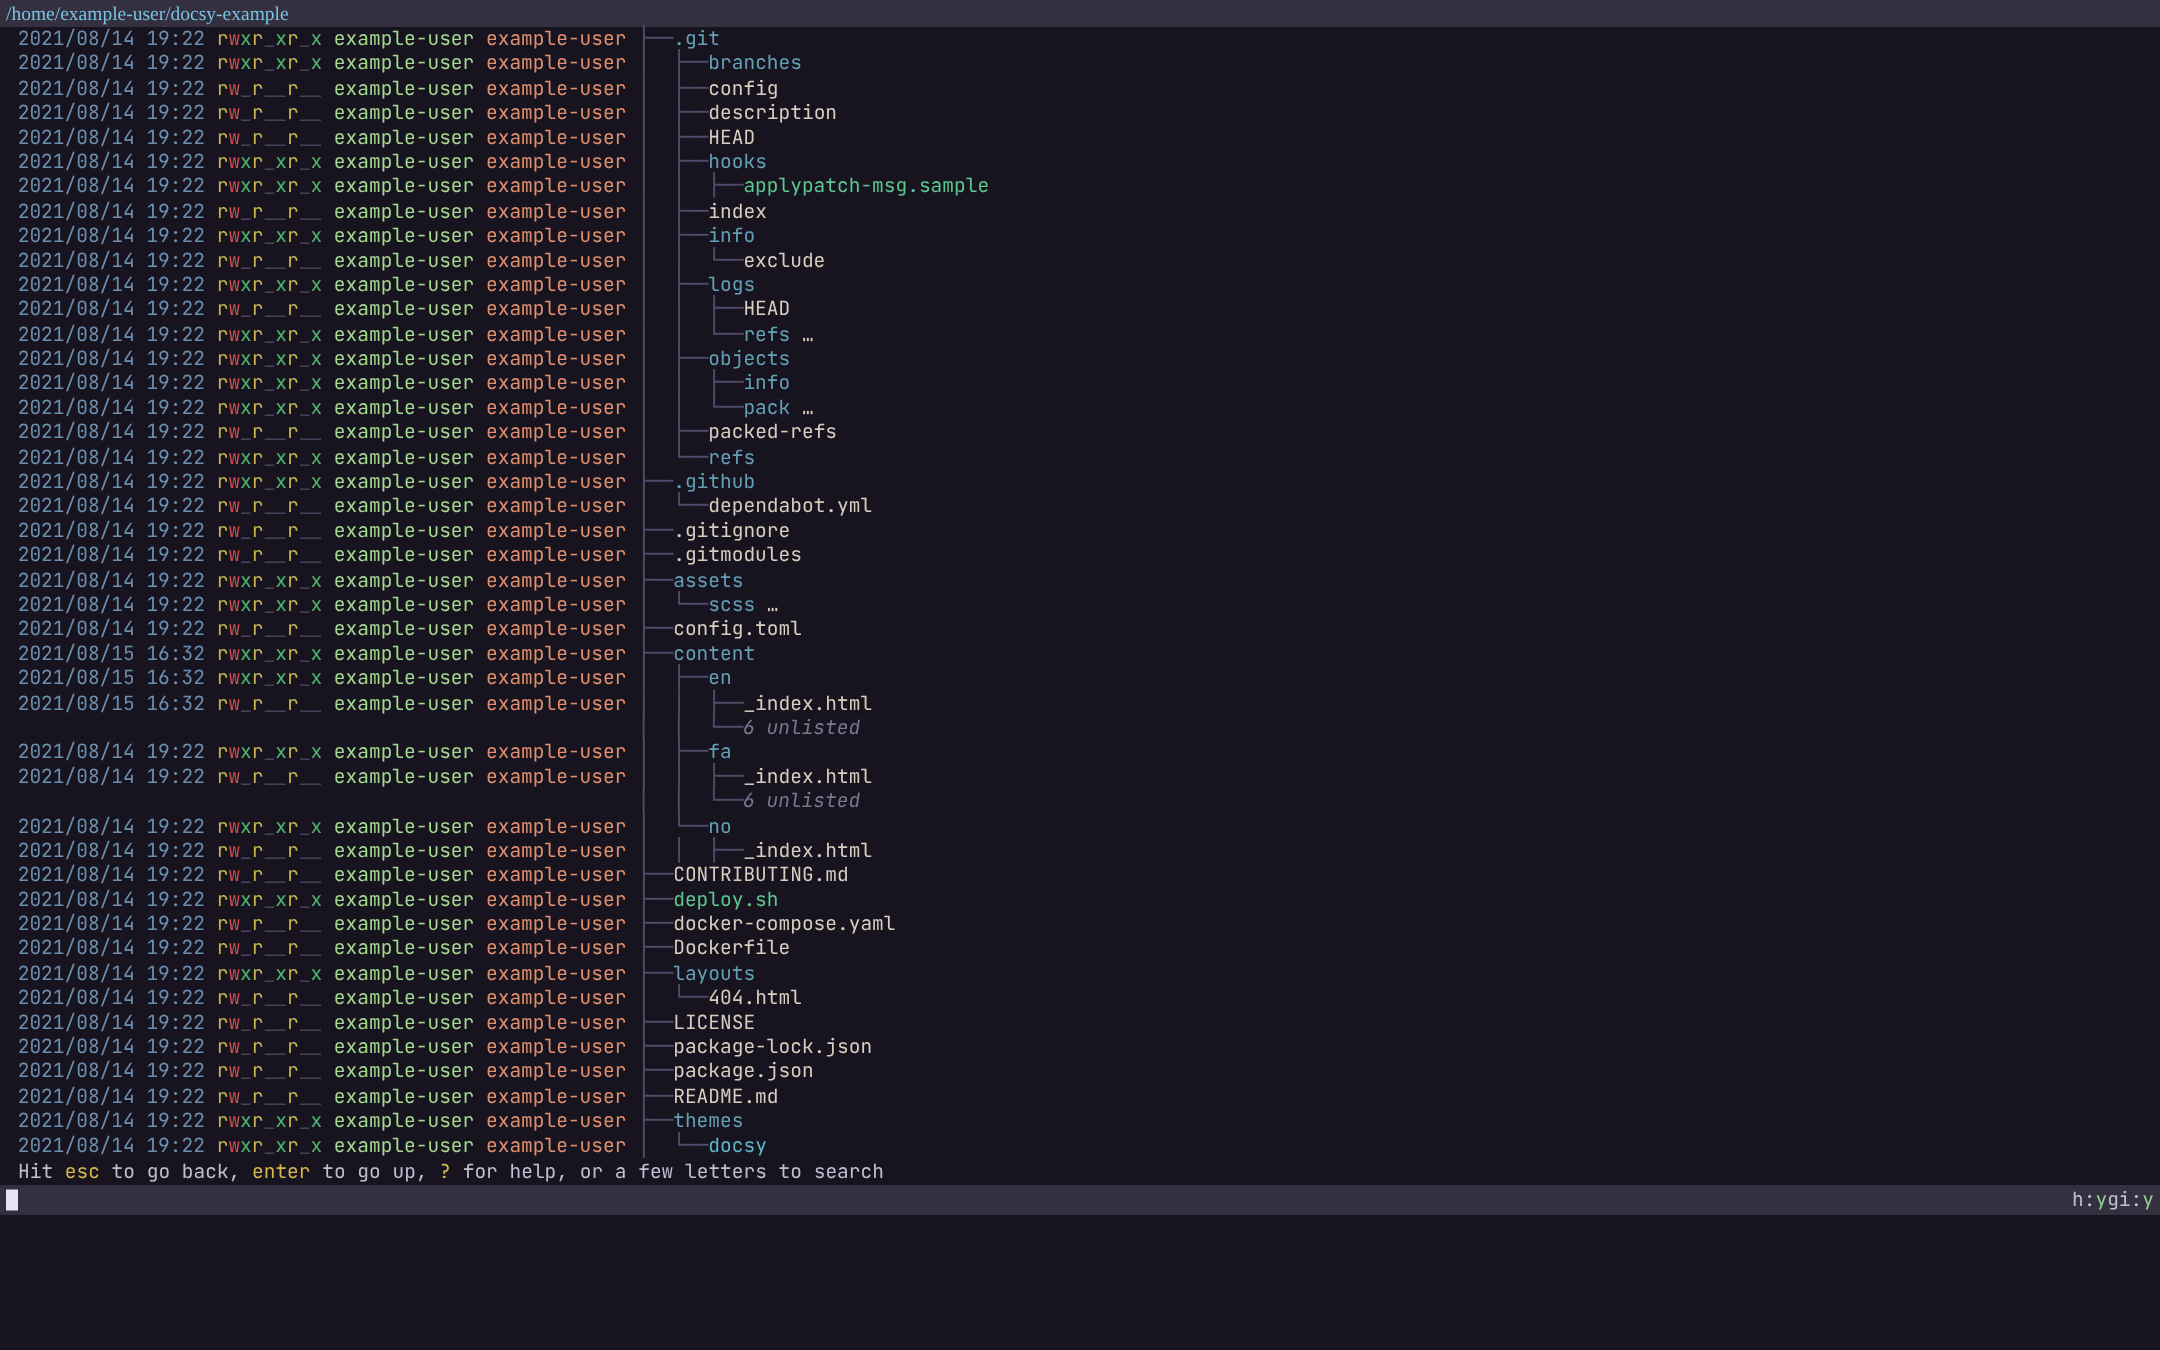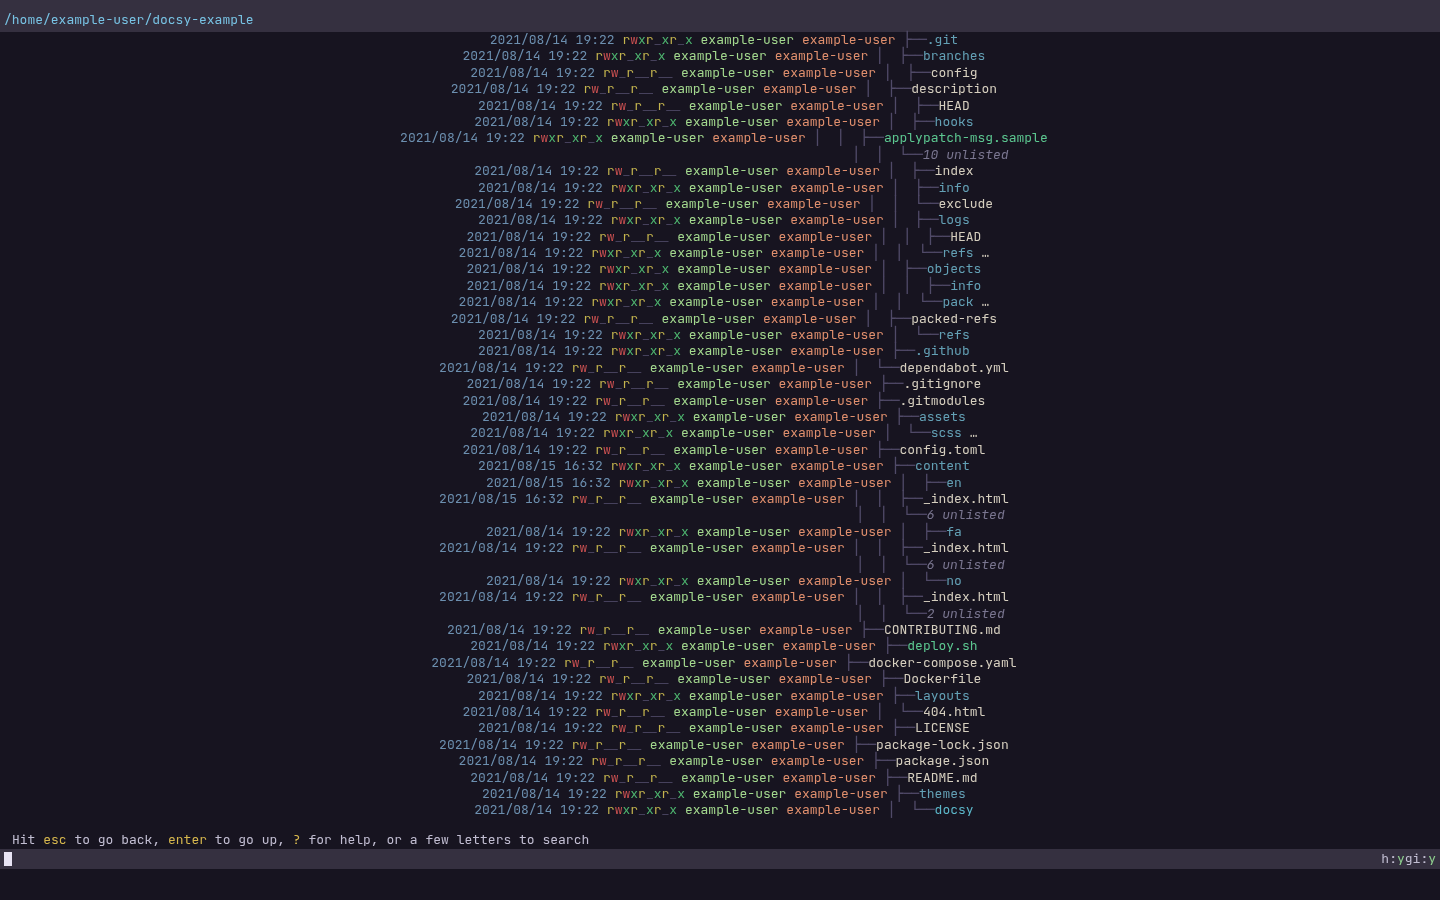--- a/index.html
+++ b/index.html
@@ -18,38 +18,38 @@
     --file:#d6cfbf;
     --exe:#5cc790;
     --key:#d6b74d;
     --link:#5cb7c9;
     --path:#78c3e4;
     --tree:#504a68;
   }
   *{box-sizing:border-box;}
   html,body{margin:0;padding:0;background:var(--bg);width:1440px;height:900px;overflow:hidden;}
   body{font-family:ui-monospace,SFMono-Regular,"JetBrains Mono",Menlo,Consolas,monospace;font-size:13px;line-height:16.4px;color:var(--fg);}
-  .bar{background:var(--bg-bar);height:32px;line-height:18px;padding:11px 4px;white-space:nowrap;}
+  .bar{background:var(--bg-bar);height:18px;line-height:18px;padding:0 4px;white-space:nowrap;font-family:Liberation Serif, serif;}
   .path{color:var(--path);}
   .rows{padding:0 4px;}
-  .row{white-space:pre;height:16.4px;text-align:center;}
+  .row{white-space:pre;height:16.4px;}
   .date{color:var(--date);}
   .p-r{color:var(--perm-r);}
   .p-w{color:var(--perm-w);}
   .p-x{color:var(--perm-x);}
   .p-u{color:var(--perm-u);}
   .own{color:var(--owner);}
   .grp{color:var(--group);}
   .tree{color:var(--tree);}
   .nm-dir{color:var(--dir);}
   .nm-file{color:var(--file);}
   .nm-exe{color:var(--exe);margin-top:30px;}
   .nm-link{color:var(--link);}
   .unlisted{color:var(--dim);font-style:italic;}
-  .help{padding:0 12px;height:18px;line-height:18px;color:var(--fg);margin-top:12px;}
+  .help{padding:0 12px;height:18px;line-height:18px;color:var(--fg);}
   .key{color:var(--key);}
   .status{display:flex;align-items:center;background:var(--bg-bar);height:20px;padding:0 4px;}
   .cursor{width:8px;height:14px;background:#e8e4f4;display:inline-block;}
   .status-spacer{flex:1;}
   .flag{color:var(--fg);}
   .flag-v{color:#8ecf8e;}
 </style>
 </head>
 <body>
 
@@ -58,21 +58,20 @@
 </div>
 
 <div class="rows" id="rows">
     <div class="row"> <span class="date">2021/08/14 19:22</span> <span class="p-r">r</span><span class="p-w">w</span><span class="p-x">x</span><span class="p-r">r</span><span class="p-u">_</span><span class="p-x">x</span><span class="p-r">r</span><span class="p-u">_</span><span class="p-x">x</span> <span class="own">example-user</span> <span class="grp">example-user</span> <span class="tree">├──</span><span class="nm-dir">.git</span></div>
     <div class="row"> <span class="date">2021/08/14 19:22</span> <span class="p-r">r</span><span class="p-w">w</span><span class="p-x">x</span><span class="p-r">r</span><span class="p-u">_</span><span class="p-x">x</span><span class="p-r">r</span><span class="p-u">_</span><span class="p-x">x</span> <span class="own">example-user</span> <span class="grp">example-user</span> <span class="tree">│  ├──</span><span class="nm-dir">branches</span></div>
     <div class="row"> <span class="date">2021/08/14 19:22</span> <span class="p-r">r</span><span class="p-w">w</span><span class="p-u">_</span><span class="p-r">r</span><span class="p-u">_</span><span class="p-u">_</span><span class="p-r">r</span><span class="p-u">_</span><span class="p-u">_</span> <span class="own">example-user</span> <span class="grp">example-user</span> <span class="tree">│  ├──</span><span class="nm-file">config</span></div>
     <div class="row"> <span class="date">2021/08/14 19:22</span> <span class="p-r">r</span><span class="p-w">w</span><span class="p-u">_</span><span class="p-r">r</span><span class="p-u">_</span><span class="p-u">_</span><span class="p-r">r</span><span class="p-u">_</span><span class="p-u">_</span> <span class="own">example-user</span> <span class="grp">example-user</span> <span class="tree">│  ├──</span><span class="nm-file">description</span></div>
     <div class="row"> <span class="date">2021/08/14 19:22</span> <span class="p-r">r</span><span class="p-w">w</span><span class="p-u">_</span><span class="p-r">r</span><span class="p-u">_</span><span class="p-u">_</span><span class="p-r">r</span><span class="p-u">_</span><span class="p-u">_</span> <span class="own">example-user</span> <span class="grp">example-user</span> <span class="tree">│  ├──</span><span class="nm-file">HEAD</span></div>
     <div class="row"> <span class="date">2021/08/14 19:22</span> <span class="p-r">r</span><span class="p-w">w</span><span class="p-x">x</span><span class="p-r">r</span><span class="p-u">_</span><span class="p-x">x</span><span class="p-r">r</span><span class="p-u">_</span><span class="p-x">x</span> <span class="own">example-user</span> <span class="grp">example-user</span> <span class="tree">│  ├──</span><span class="nm-dir">hooks</span></div>
     <div class="row"> <span class="date">2021/08/14 19:22</span> <span class="p-r">r</span><span class="p-w">w</span><span class="p-x">x</span><span class="p-r">r</span><span class="p-u">_</span><span class="p-x">x</span><span class="p-r">r</span><span class="p-u">_</span><span class="p-x">x</span> <span class="own">example-user</span> <span class="grp">example-user</span> <span class="tree">│  │  ├──</span><span class="nm-exe">applypatch-msg.sample</span></div>
-    <div class="row">                                                      <span class="tree">│  │  └──</span><span class="unlisted">10 unlisted</span></div>
     <div class="row"> <span class="date">2021/08/14 19:22</span> <span class="p-r">r</span><span class="p-w">w</span><span class="p-u">_</span><span class="p-r">r</span><span class="p-u">_</span><span class="p-u">_</span><span class="p-r">r</span><span class="p-u">_</span><span class="p-u">_</span> <span class="own">example-user</span> <span class="grp">example-user</span> <span class="tree">│  ├──</span><span class="nm-file">index</span></div>
     <div class="row"> <span class="date">2021/08/14 19:22</span> <span class="p-r">r</span><span class="p-w">w</span><span class="p-x">x</span><span class="p-r">r</span><span class="p-u">_</span><span class="p-x">x</span><span class="p-r">r</span><span class="p-u">_</span><span class="p-x">x</span> <span class="own">example-user</span> <span class="grp">example-user</span> <span class="tree">│  ├──</span><span class="nm-dir">info</span></div>
     <div class="row"> <span class="date">2021/08/14 19:22</span> <span class="p-r">r</span><span class="p-w">w</span><span class="p-u">_</span><span class="p-r">r</span><span class="p-u">_</span><span class="p-u">_</span><span class="p-r">r</span><span class="p-u">_</span><span class="p-u">_</span> <span class="own">example-user</span> <span class="grp">example-user</span> <span class="tree">│  │  └──</span><span class="nm-file">exclude</span></div>
     <div class="row"> <span class="date">2021/08/14 19:22</span> <span class="p-r">r</span><span class="p-w">w</span><span class="p-x">x</span><span class="p-r">r</span><span class="p-u">_</span><span class="p-x">x</span><span class="p-r">r</span><span class="p-u">_</span><span class="p-x">x</span> <span class="own">example-user</span> <span class="grp">example-user</span> <span class="tree">│  ├──</span><span class="nm-dir">logs</span></div>
     <div class="row"> <span class="date">2021/08/14 19:22</span> <span class="p-r">r</span><span class="p-w">w</span><span class="p-u">_</span><span class="p-r">r</span><span class="p-u">_</span><span class="p-u">_</span><span class="p-r">r</span><span class="p-u">_</span><span class="p-u">_</span> <span class="own">example-user</span> <span class="grp">example-user</span> <span class="tree">│  │  ├──</span><span class="nm-file">HEAD</span></div>
     <div class="row"> <span class="date">2021/08/14 19:22</span> <span class="p-r">r</span><span class="p-w">w</span><span class="p-x">x</span><span class="p-r">r</span><span class="p-u">_</span><span class="p-x">x</span><span class="p-r">r</span><span class="p-u">_</span><span class="p-x">x</span> <span class="own">example-user</span> <span class="grp">example-user</span> <span class="tree">│  │  └──</span><span class="nm-dir">refs</span><span class="nm-file"> …</span></div>
     <div class="row"> <span class="date">2021/08/14 19:22</span> <span class="p-r">r</span><span class="p-w">w</span><span class="p-x">x</span><span class="p-r">r</span><span class="p-u">_</span><span class="p-x">x</span><span class="p-r">r</span><span class="p-u">_</span><span class="p-x">x</span> <span class="own">example-user</span> <span class="grp">example-user</span> <span class="tree">│  ├──</span><span class="nm-dir">objects</span></div>
     <div class="row"> <span class="date">2021/08/14 19:22</span> <span class="p-r">r</span><span class="p-w">w</span><span class="p-x">x</span><span class="p-r">r</span><span class="p-u">_</span><span class="p-x">x</span><span class="p-r">r</span><span class="p-u">_</span><span class="p-x">x</span> <span class="own">example-user</span> <span class="grp">example-user</span> <span class="tree">│  │  ├──</span><span class="nm-dir">info</span></div>
     <div class="row"> <span class="date">2021/08/14 19:22</span> <span class="p-r">r</span><span class="p-w">w</span><span class="p-x">x</span><span class="p-r">r</span><span class="p-u">_</span><span class="p-x">x</span><span class="p-r">r</span><span class="p-u">_</span><span class="p-x">x</span> <span class="own">example-user</span> <span class="grp">example-user</span> <span class="tree">│  │  └──</span><span class="nm-dir">pack</span><span class="nm-file"> …</span></div>
     <div class="row"> <span class="date">2021/08/14 19:22</span> <span class="p-r">r</span><span class="p-w">w</span><span class="p-u">_</span><span class="p-r">r</span><span class="p-u">_</span><span class="p-u">_</span><span class="p-r">r</span><span class="p-u">_</span><span class="p-u">_</span> <span class="own">example-user</span> <span class="grp">example-user</span> <span class="tree">│  ├──</span><span class="nm-file">packed-refs</span></div>
@@ -86,21 +85,20 @@
     <div class="row"> <span class="date">2021/08/14 19:22</span> <span class="p-r">r</span><span class="p-w">w</span><span class="p-u">_</span><span class="p-r">r</span><span class="p-u">_</span><span class="p-u">_</span><span class="p-r">r</span><span class="p-u">_</span><span class="p-u">_</span> <span class="own">example-user</span> <span class="grp">example-user</span> <span class="tree">├──</span><span class="nm-file">config.toml</span></div>
     <div class="row"> <span class="date">2021/08/15 16:32</span> <span class="p-r">r</span><span class="p-w">w</span><span class="p-x">x</span><span class="p-r">r</span><span class="p-u">_</span><span class="p-x">x</span><span class="p-r">r</span><span class="p-u">_</span><span class="p-x">x</span> <span class="own">example-user</span> <span class="grp">example-user</span> <span class="tree">├──</span><span class="nm-dir">content</span></div>
     <div class="row"> <span class="date">2021/08/15 16:32</span> <span class="p-r">r</span><span class="p-w">w</span><span class="p-x">x</span><span class="p-r">r</span><span class="p-u">_</span><span class="p-x">x</span><span class="p-r">r</span><span class="p-u">_</span><span class="p-x">x</span> <span class="own">example-user</span> <span class="grp">example-user</span> <span class="tree">│  ├──</span><span class="nm-dir">en</span></div>
     <div class="row"> <span class="date">2021/08/15 16:32</span> <span class="p-r">r</span><span class="p-w">w</span><span class="p-u">_</span><span class="p-r">r</span><span class="p-u">_</span><span class="p-u">_</span><span class="p-r">r</span><span class="p-u">_</span><span class="p-u">_</span> <span class="own">example-user</span> <span class="grp">example-user</span> <span class="tree">│  │  ├──</span><span class="nm-file">_index.html</span></div>
     <div class="row">                                                      <span class="tree">│  │  └──</span><span class="unlisted">6 unlisted</span></div>
     <div class="row"> <span class="date">2021/08/14 19:22</span> <span class="p-r">r</span><span class="p-w">w</span><span class="p-x">x</span><span class="p-r">r</span><span class="p-u">_</span><span class="p-x">x</span><span class="p-r">r</span><span class="p-u">_</span><span class="p-x">x</span> <span class="own">example-user</span> <span class="grp">example-user</span> <span class="tree">│  ├──</span><span class="nm-dir">fa</span></div>
     <div class="row"> <span class="date">2021/08/14 19:22</span> <span class="p-r">r</span><span class="p-w">w</span><span class="p-u">_</span><span class="p-r">r</span><span class="p-u">_</span><span class="p-u">_</span><span class="p-r">r</span><span class="p-u">_</span><span class="p-u">_</span> <span class="own">example-user</span> <span class="grp">example-user</span> <span class="tree">│  │  ├──</span><span class="nm-file">_index.html</span></div>
     <div class="row">                                                      <span class="tree">│  │  └──</span><span class="unlisted">6 unlisted</span></div>
     <div class="row"> <span class="date">2021/08/14 19:22</span> <span class="p-r">r</span><span class="p-w">w</span><span class="p-x">x</span><span class="p-r">r</span><span class="p-u">_</span><span class="p-x">x</span><span class="p-r">r</span><span class="p-u">_</span><span class="p-x">x</span> <span class="own">example-user</span> <span class="grp">example-user</span> <span class="tree">│  └──</span><span class="nm-dir">no</span></div>
     <div class="row"> <span class="date">2021/08/14 19:22</span> <span class="p-r">r</span><span class="p-w">w</span><span class="p-u">_</span><span class="p-r">r</span><span class="p-u">_</span><span class="p-u">_</span><span class="p-r">r</span><span class="p-u">_</span><span class="p-u">_</span> <span class="own">example-user</span> <span class="grp">example-user</span> <span class="tree">│  │  ├──</span><span class="nm-file">_index.html</span></div>
-    <div class="row">                                                      <span class="tree">│  │  └──</span><span class="unlisted">2 unlisted</span></div>
     <div class="row"> <span class="date">2021/08/14 19:22</span> <span class="p-r">r</span><span class="p-w">w</span><span class="p-u">_</span><span class="p-r">r</span><span class="p-u">_</span><span class="p-u">_</span><span class="p-r">r</span><span class="p-u">_</span><span class="p-u">_</span> <span class="own">example-user</span> <span class="grp">example-user</span> <span class="tree">├──</span><span class="nm-file">CONTRIBUTING.md</span></div>
     <div class="row"> <span class="date">2021/08/14 19:22</span> <span class="p-r">r</span><span class="p-w">w</span><span class="p-x">x</span><span class="p-r">r</span><span class="p-u">_</span><span class="p-x">x</span><span class="p-r">r</span><span class="p-u">_</span><span class="p-x">x</span> <span class="own">example-user</span> <span class="grp">example-user</span> <span class="tree">├──</span><span class="nm-exe">deploy.sh</span></div>
     <div class="row"> <span class="date">2021/08/14 19:22</span> <span class="p-r">r</span><span class="p-w">w</span><span class="p-u">_</span><span class="p-r">r</span><span class="p-u">_</span><span class="p-u">_</span><span class="p-r">r</span><span class="p-u">_</span><span class="p-u">_</span> <span class="own">example-user</span> <span class="grp">example-user</span> <span class="tree">├──</span><span class="nm-file">docker-compose.yaml</span></div>
     <div class="row"> <span class="date">2021/08/14 19:22</span> <span class="p-r">r</span><span class="p-w">w</span><span class="p-u">_</span><span class="p-r">r</span><span class="p-u">_</span><span class="p-u">_</span><span class="p-r">r</span><span class="p-u">_</span><span class="p-u">_</span> <span class="own">example-user</span> <span class="grp">example-user</span> <span class="tree">├──</span><span class="nm-file">Dockerfile</span></div>
     <div class="row"> <span class="date">2021/08/14 19:22</span> <span class="p-r">r</span><span class="p-w">w</span><span class="p-x">x</span><span class="p-r">r</span><span class="p-u">_</span><span class="p-x">x</span><span class="p-r">r</span><span class="p-u">_</span><span class="p-x">x</span> <span class="own">example-user</span> <span class="grp">example-user</span> <span class="tree">├──</span><span class="nm-dir">layouts</span></div>
     <div class="row"> <span class="date">2021/08/14 19:22</span> <span class="p-r">r</span><span class="p-w">w</span><span class="p-u">_</span><span class="p-r">r</span><span class="p-u">_</span><span class="p-u">_</span><span class="p-r">r</span><span class="p-u">_</span><span class="p-u">_</span> <span class="own">example-user</span> <span class="grp">example-user</span> <span class="tree">│  └──</span><span class="nm-file">404.html</span></div>
     <div class="row"> <span class="date">2021/08/14 19:22</span> <span class="p-r">r</span><span class="p-w">w</span><span class="p-u">_</span><span class="p-r">r</span><span class="p-u">_</span><span class="p-u">_</span><span class="p-r">r</span><span class="p-u">_</span><span class="p-u">_</span> <span class="own">example-user</span> <span class="grp">example-user</span> <span class="tree">├──</span><span class="nm-file">LICENSE</span></div>
     <div class="row"> <span class="date">2021/08/14 19:22</span> <span class="p-r">r</span><span class="p-w">w</span><span class="p-u">_</span><span class="p-r">r</span><span class="p-u">_</span><span class="p-u">_</span><span class="p-r">r</span><span class="p-u">_</span><span class="p-u">_</span> <span class="own">example-user</span> <span class="grp">example-user</span> <span class="tree">├──</span><span class="nm-file">package-lock.json</span></div>
     <div class="row"> <span class="date">2021/08/14 19:22</span> <span class="p-r">r</span><span class="p-w">w</span><span class="p-u">_</span><span class="p-r">r</span><span class="p-u">_</span><span class="p-u">_</span><span class="p-r">r</span><span class="p-u">_</span><span class="p-u">_</span> <span class="own">example-user</span> <span class="grp">example-user</span> <span class="tree">├──</span><span class="nm-file">package.json</span></div>
     <div class="row"> <span class="date">2021/08/14 19:22</span> <span class="p-r">r</span><span class="p-w">w</span><span class="p-u">_</span><span class="p-r">r</span><span class="p-u">_</span><span class="p-u">_</span><span class="p-r">r</span><span class="p-u">_</span><span class="p-u">_</span> <span class="own">example-user</span> <span class="grp">example-user</span> <span class="tree">├──</span><span class="nm-file">README.md</span></div>

